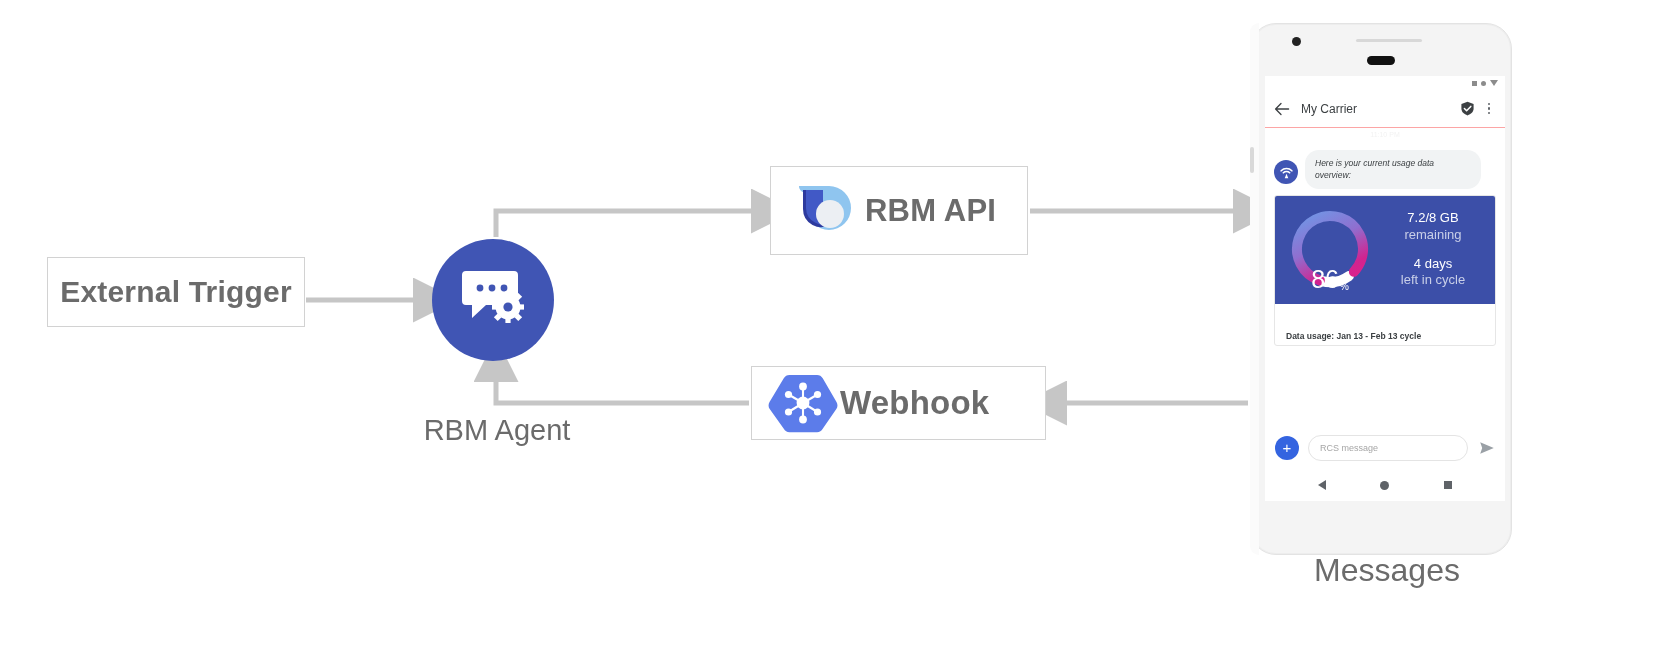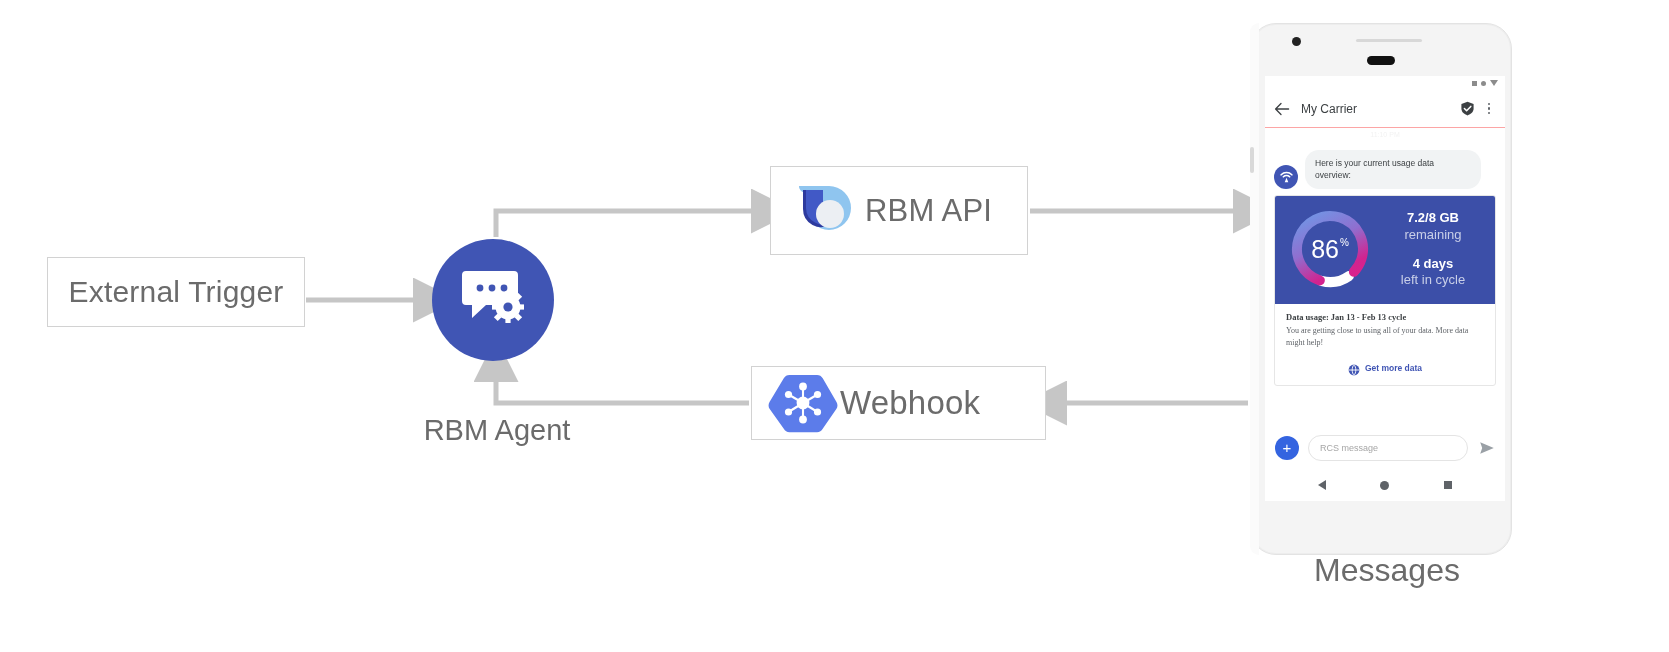--- a/index.html
+++ b/index.html
@@ -18,21 +18,21 @@
   
   .node-box {
     position: absolute;
     border: 1px solid #d2d2d2;
     background: #ffffff;
     display: flex;
     align-items: center;
   }
   .node-label {
     color: #6b6b6b;
-    font-weight: 400;
+    font-weight: 700;
     letter-spacing: .2px;
     white-space: nowrap;
   }
 
   #external-trigger {
     left: 47px; top: 257px; width: 258px; height: 70px;
     justify-content: center;
   }
   #external-trigger .node-label { font-size: 30px; }
 
@@ -147,53 +147,53 @@
     gap: 2px; margin-left: 7px; flex: 0 0 auto;
   }
   .overflow-dots i { width: 2.5px; height: 2.5px; border-radius: 50%; background: #5f6368; display: block; }
 
   .timestamp {
     text-align: center; font-size: 7px; color: #f2f2f2; padding-top: 3px;
   }
 
   .thread { padding: 12px 9px 0 9px; }
 
-  .bubble-row { display: flex; align-items: flex-end; gap: 7px; }
+  .bubble-row { display: flex; align-items: center; gap: 7px; font-style: italic; }
   .agent-avatar {
     width: 24px; height: 24px; border-radius: 50%; background: #4055b4;
     flex: 0 0 auto; display: flex; align-items: center; justify-content: center;
     margin-top: 6px;
   }
   .bubble {
     background: #f1f3f4; border-radius: 14px; padding: 7px 10px;
     font-size: 8.5px; color: #3c4043; line-height: 1.45; max-width: 176px;
   }
 
   .rich-card {
     margin: 6px 0 0 0; border: 1px solid #e6e6e6; border-radius: 3px;
     overflow: hidden; background: #fff;
   }
   .card-hero {
     background: #3c4fa8; padding: 10px 12px 12px 12px;
     display: flex; align-items: center; gap: 10px; position: relative;
   }
   .gauge { width: 86px; height: 86px; position: relative; flex: 0 0 auto; }
   .gauge-center {
-    position: absolute; inset: 0; display: flex; align-items: flex-start;
+    position: absolute; inset: 0; display: flex; align-items: flex-end;
     justify-content: center; padding-top: 31px;
   }
   .gauge-num { font-size: 25px; color: #fff; font-weight: 300; line-height: 1; }
   .gauge-pct { font-size: 10px; color: #ffffff; margin-left: 1px; }
 
   .hero-stats { flex: 1 1 auto; text-align: center; color: #fff; }
-  .stat-big { font-size: 13px; font-weight: bold; line-height: 1.2; }
+  .stat-big { font-size: 13px; font-weight: normal; line-height: 1.2; }
   .stat-sub { font-size: 13px; color: #c9cfe8; margin-top: 1px; }
   .stat-gap { height: 14px; }
 
-  .card-body { padding: 8px 11px 4px 11px; font-family: Liberation Serif, serif; }
+  .card-body { padding: 27px 11px 4px 11px; }
   .card-title { font-size: 8.5px; font-weight: bold; color: #3c4043; }
   .card-desc { font-size: 8px; color: #5f6368; line-height: 1.55; margin-top: 3px; }
   .card-action {
     display: flex; align-items: center; justify-content: center; gap: 5px;
     padding: 9px 0 11px 0;
   }
   .globe-icon { width: 12px; height: 12px; flex: 0 0 auto; }
   .action-label { font-size: 8.5px; color: #4055b4; font-weight: bold; }
 
   .composer {
@@ -401,32 +401,22 @@
               <div class="stat-big">7.2/8 GB</div>
               <div class="stat-sub">remaining</div>
               <div class="stat-gap"></div>
               <div class="stat-big">4 days</div>
               <div class="stat-sub">left in cycle</div>
             </div>
           </div>
 
           <div class="card-body">
             <div class="card-title">Data usage: Jan 13 - Feb 13 cycle</div>
-            <div class="card-desc">You are getting close to using all of your data. More data might help!</div>
           </div>
 
-          <div class="card-action">
-            <span class="globe-icon">
-              <svg width="12" height="12" viewBox="0 0 12 12">
-                <circle cx="6" cy="6" r="5.4" fill="#4055b4"></circle>
-                <path d="M0.8,6 H11.2 M6,0.7 C3.6,3 3.6,9 6,11.3 C8.4,9 8.4,3 6,0.7" stroke="#ffffff" stroke-width="0.9" fill="none"></path>
-              </svg>
-            </span>
-            <span class="action-label">Get more data</span>
-          </div>
         </div>
       </div>
 
       <div class="composer">
         <span class="plus-fab">+</span>
         <span class="input-pill">RCS message</span>
         <span class="send-icon">
           <svg width="16" height="16" viewBox="0 0 16 16">
             <path d="M1.2,2.2 L14.8,8 L1.2,13.8 L3.2,8 Z" fill="#9aa0a6"></path>
           </svg>

